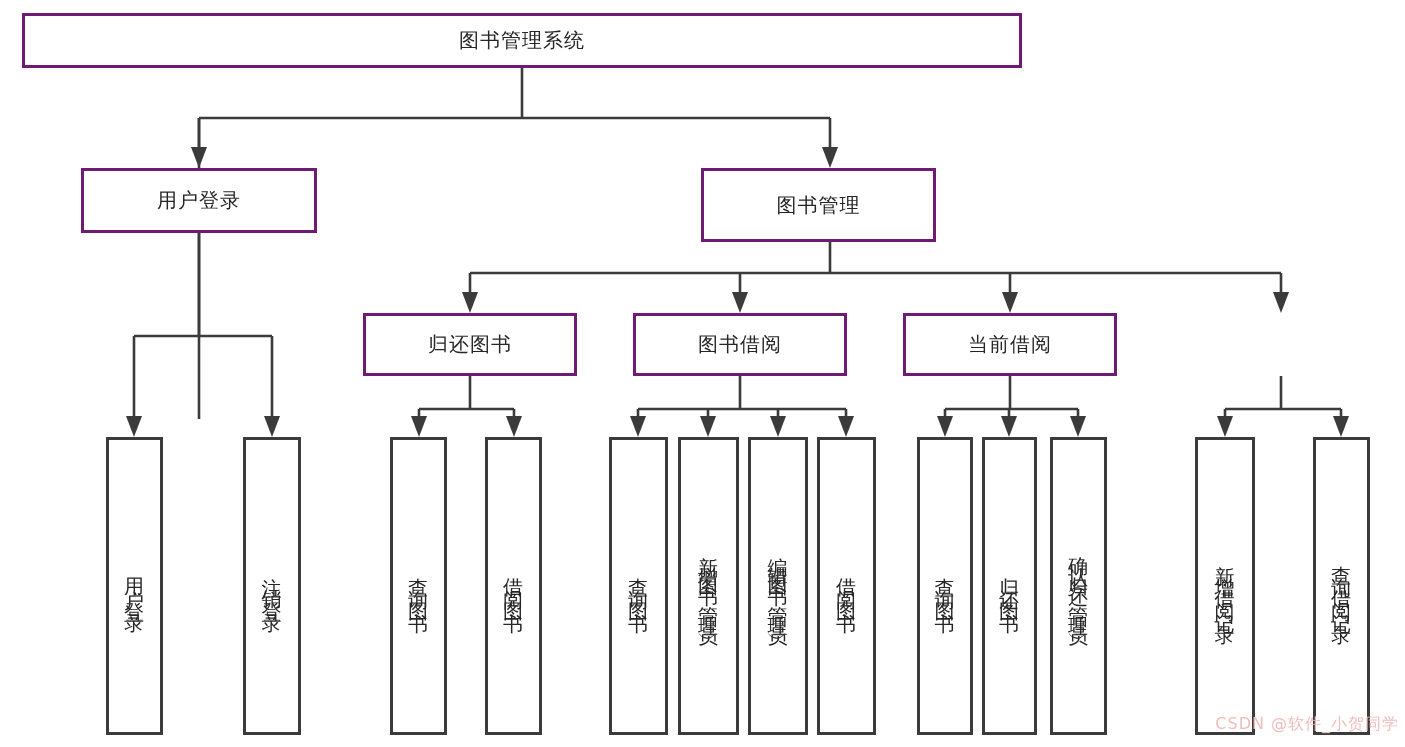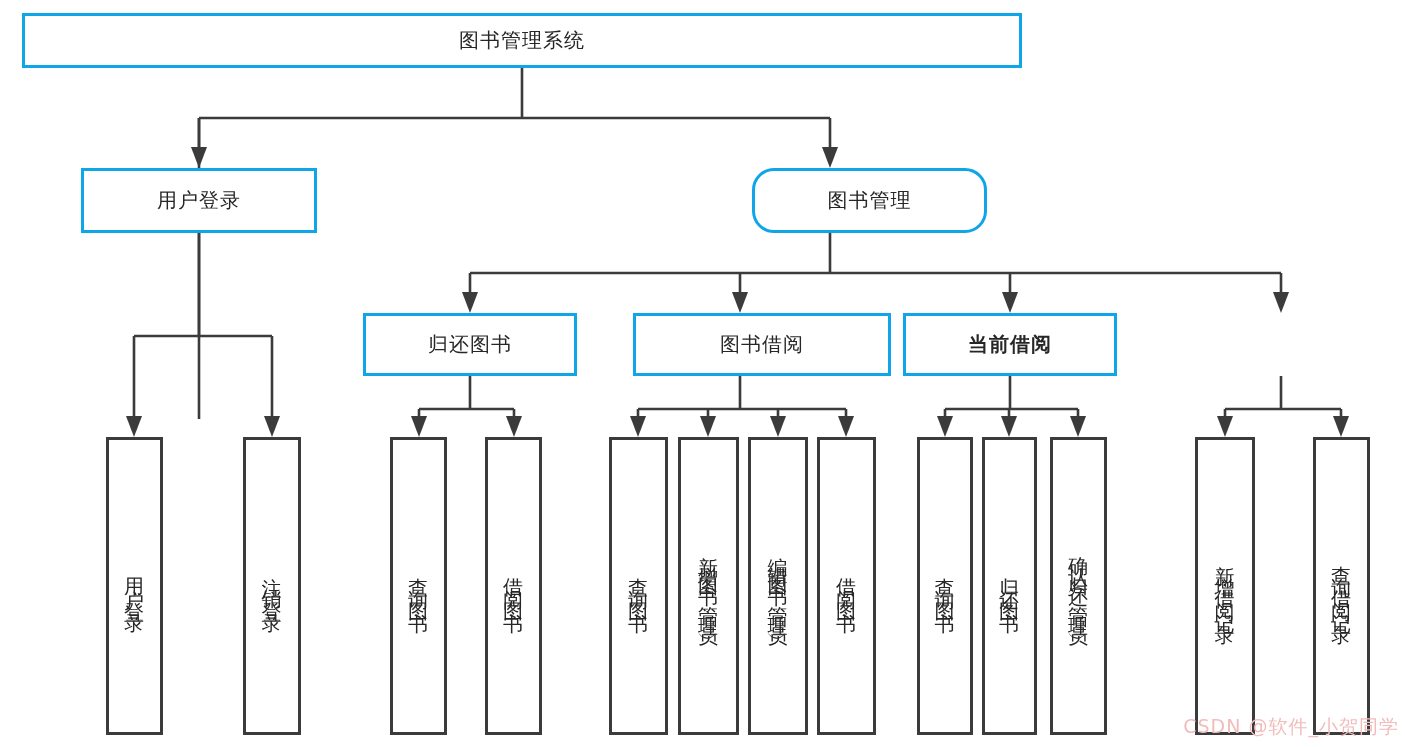--- a/index.html
+++ b/index.html
@@ -18,21 +18,21 @@
   svg.wires {
     position: absolute;
     left: 0; top: 0;
     width: 1405px; height: 747px;
     z-index: 1;
   }
   .box {
     position: absolute;
     box-sizing: border-box;
     background: #ffffff;
-    border: 3px solid #0ea5e9;
+    border: 3px solid #701a75;
     color: #262626;
     display: flex;
     align-items: center;
     justify-content: center;
     font-size: 20px;
     z-index: 2;
     letter-spacing: 1px;
   }
   .vbox {
     position: absolute;
@@ -53,21 +53,21 @@
     letter-spacing: 12px;
     line-height: 1;
   }
   .vbox.long span {
     letter-spacing: 10px;
   }
   .watermark {
     position: absolute;
     right: 6px;
     top: 714px;
-    font-size: 19px;
+    font-size: 16px;
     color: #f2bcbc;
     letter-spacing: 1px;
     z-index: 3;
     white-space: nowrap;
   }
 </style>
 </head>
 <body>
 
 <div class="canvas">
@@ -115,25 +115,25 @@
       <polygon points="1001,416 1017,416 1009,437"></polygon>
       <polygon points="1070,416 1086,416 1078,437"></polygon>
       <polygon points="1217,416 1233,416 1225,437"></polygon>
       <polygon points="1333,416 1349,416 1341,437"></polygon>
     </g>
   </svg>
 
   <div class="box" style="left:22px; top:13px; width:1000px; height:55px;">图书管理系统</div>
 
   <div class="box" style="left:81px; top:168px; width:236px; height:65px;">用户登录</div>
-  <div class="box" style="left:752px; top:168px; width:235px; height:65px;border-radius:22px;">图书管理</div>
+  <div class="box" style="left:701px; top:168px; width:235px; height:74px;">图书管理</div>
 
   <div class="box" style="left:363px; top:313px; width:214px; height:63px;">归还图书</div>
-  <div class="box" style="left:633px; top:313px; width:258px; height:63px;">图书借阅</div>
-  <div class="box" style="left:903px; top:313px; width:214px; height:63px;font-weight:bold;">当前借阅</div>
+  <div class="box" style="left:633px; top:313px; width:214px; height:63px;">图书借阅</div>
+  <div class="box" style="left:903px; top:313px; width:214px; height:63px;">当前借阅</div>
 
   <div class="vbox" style="left:106px; width:57px;">
     <span>用户登录</span>
   </div>
   <div class="vbox" style="left:243px; width:58px;">
     <span>注销登录</span>
   </div>
 
   <div class="vbox" style="left:390px; width:57px;">
     <span>查询图书</span>

